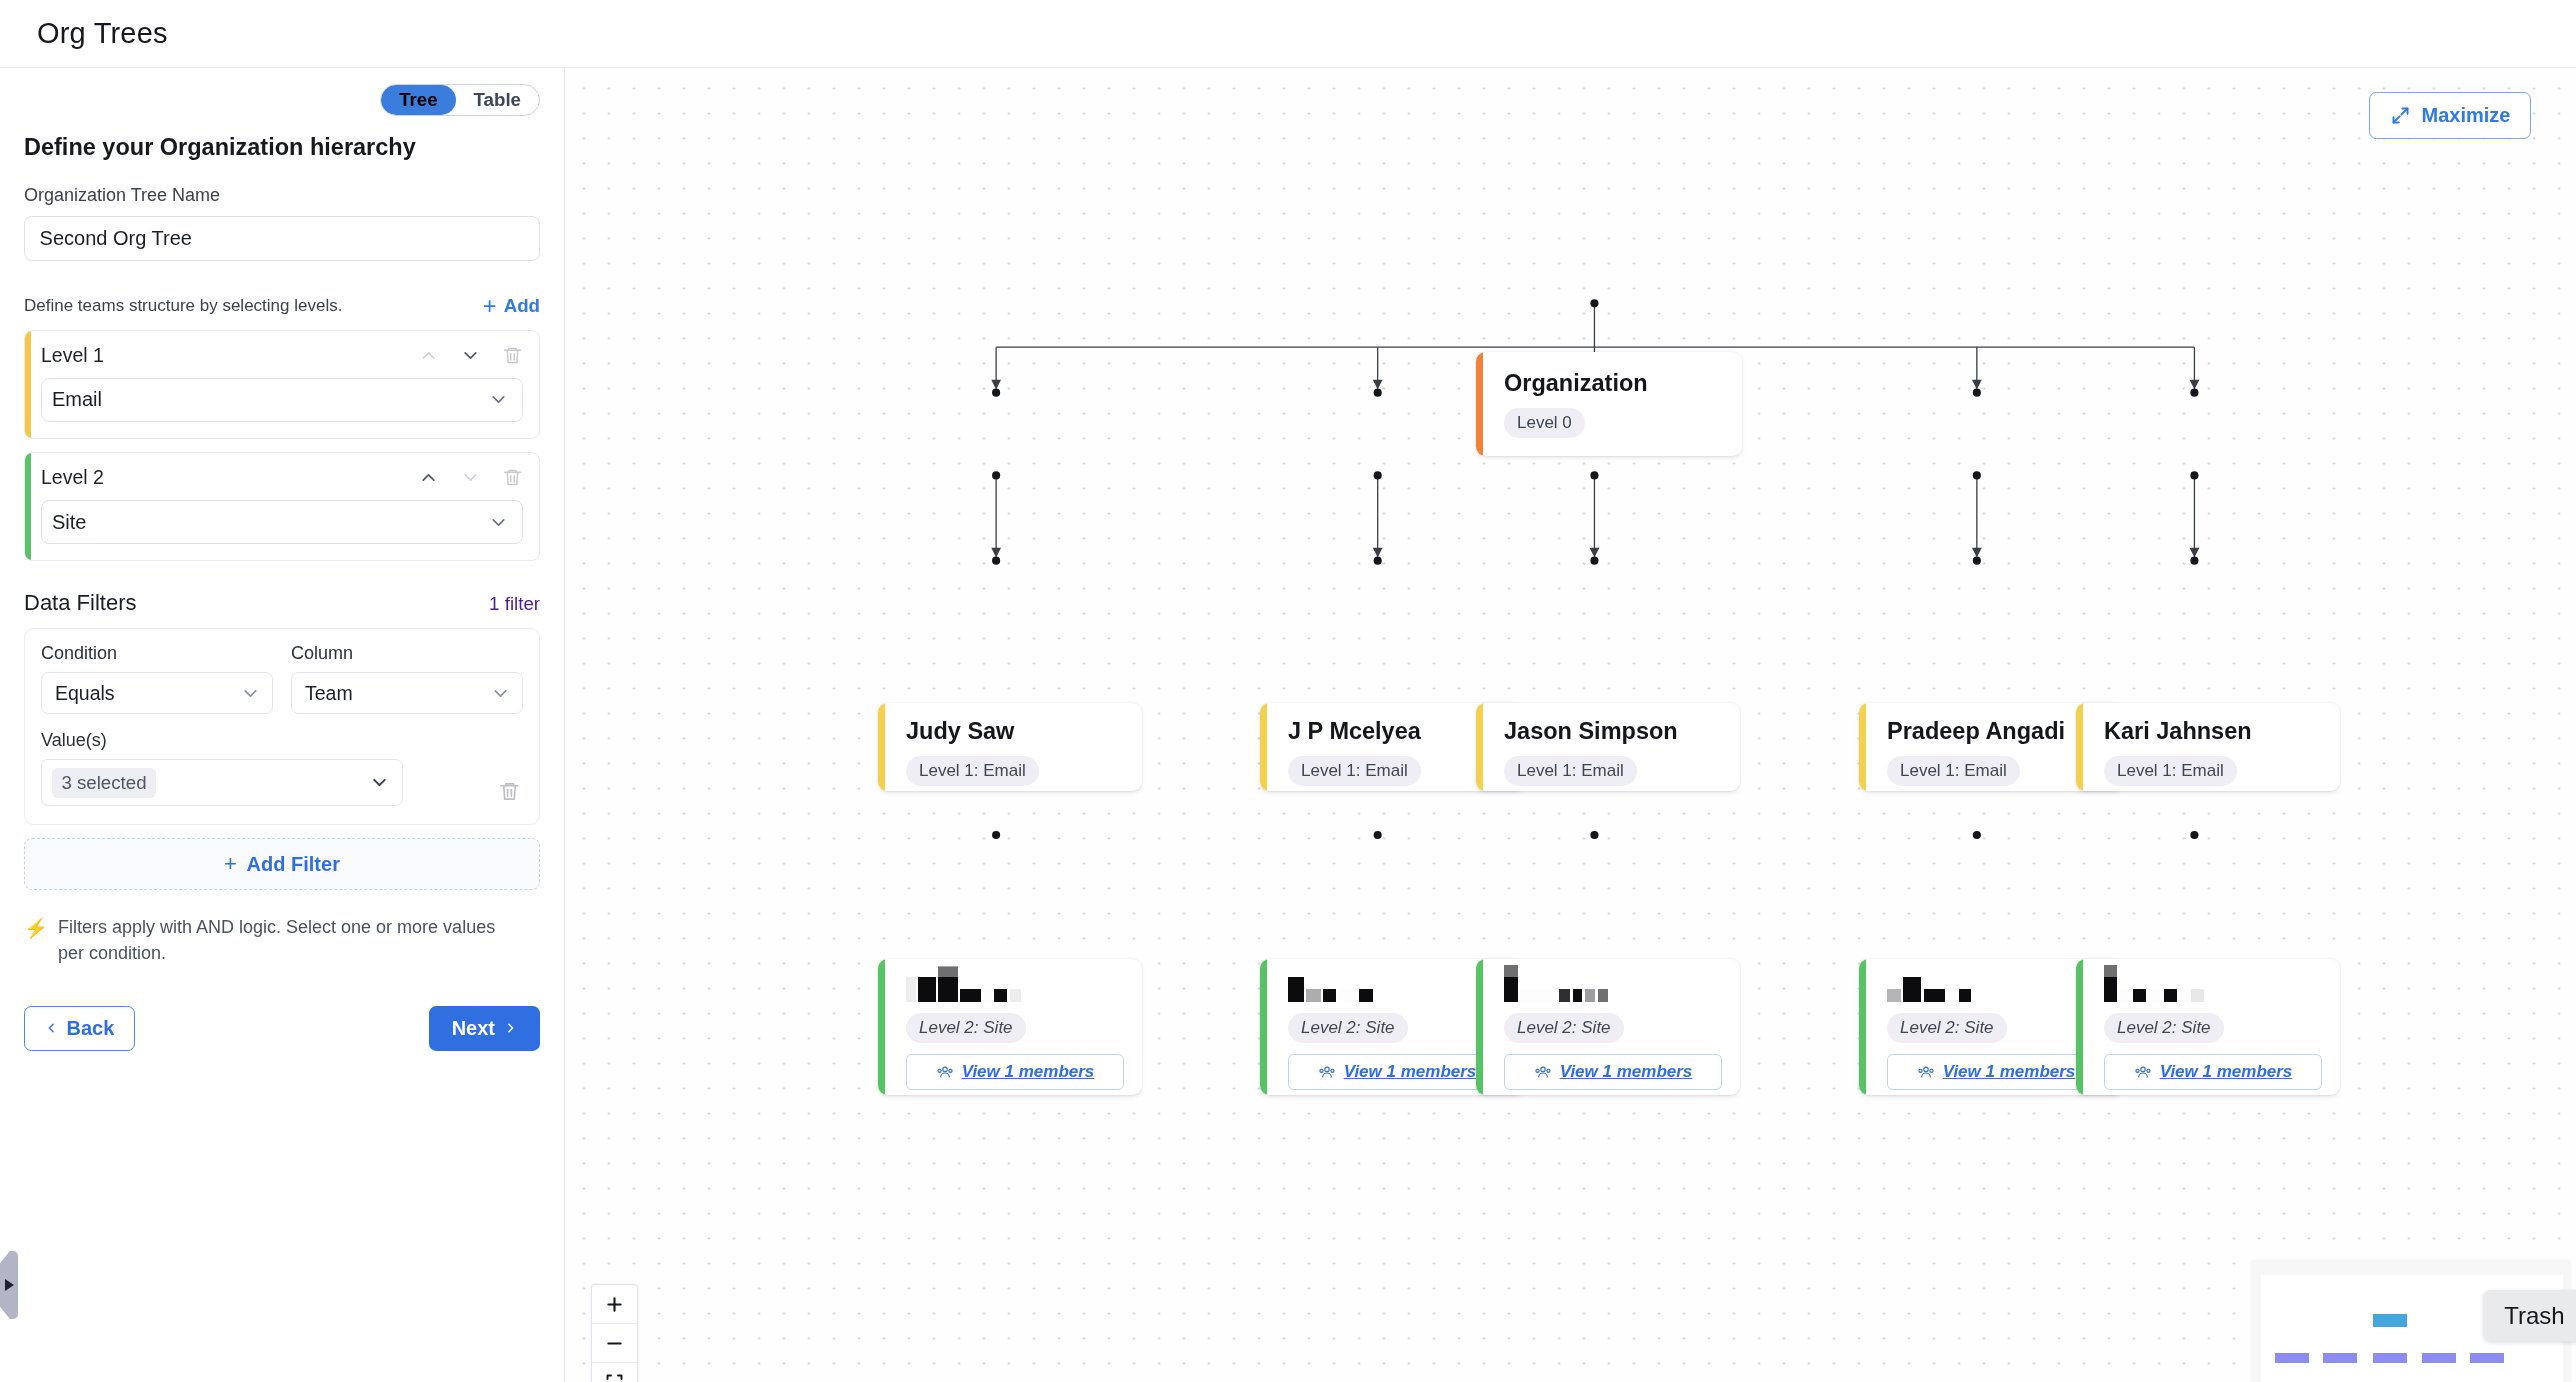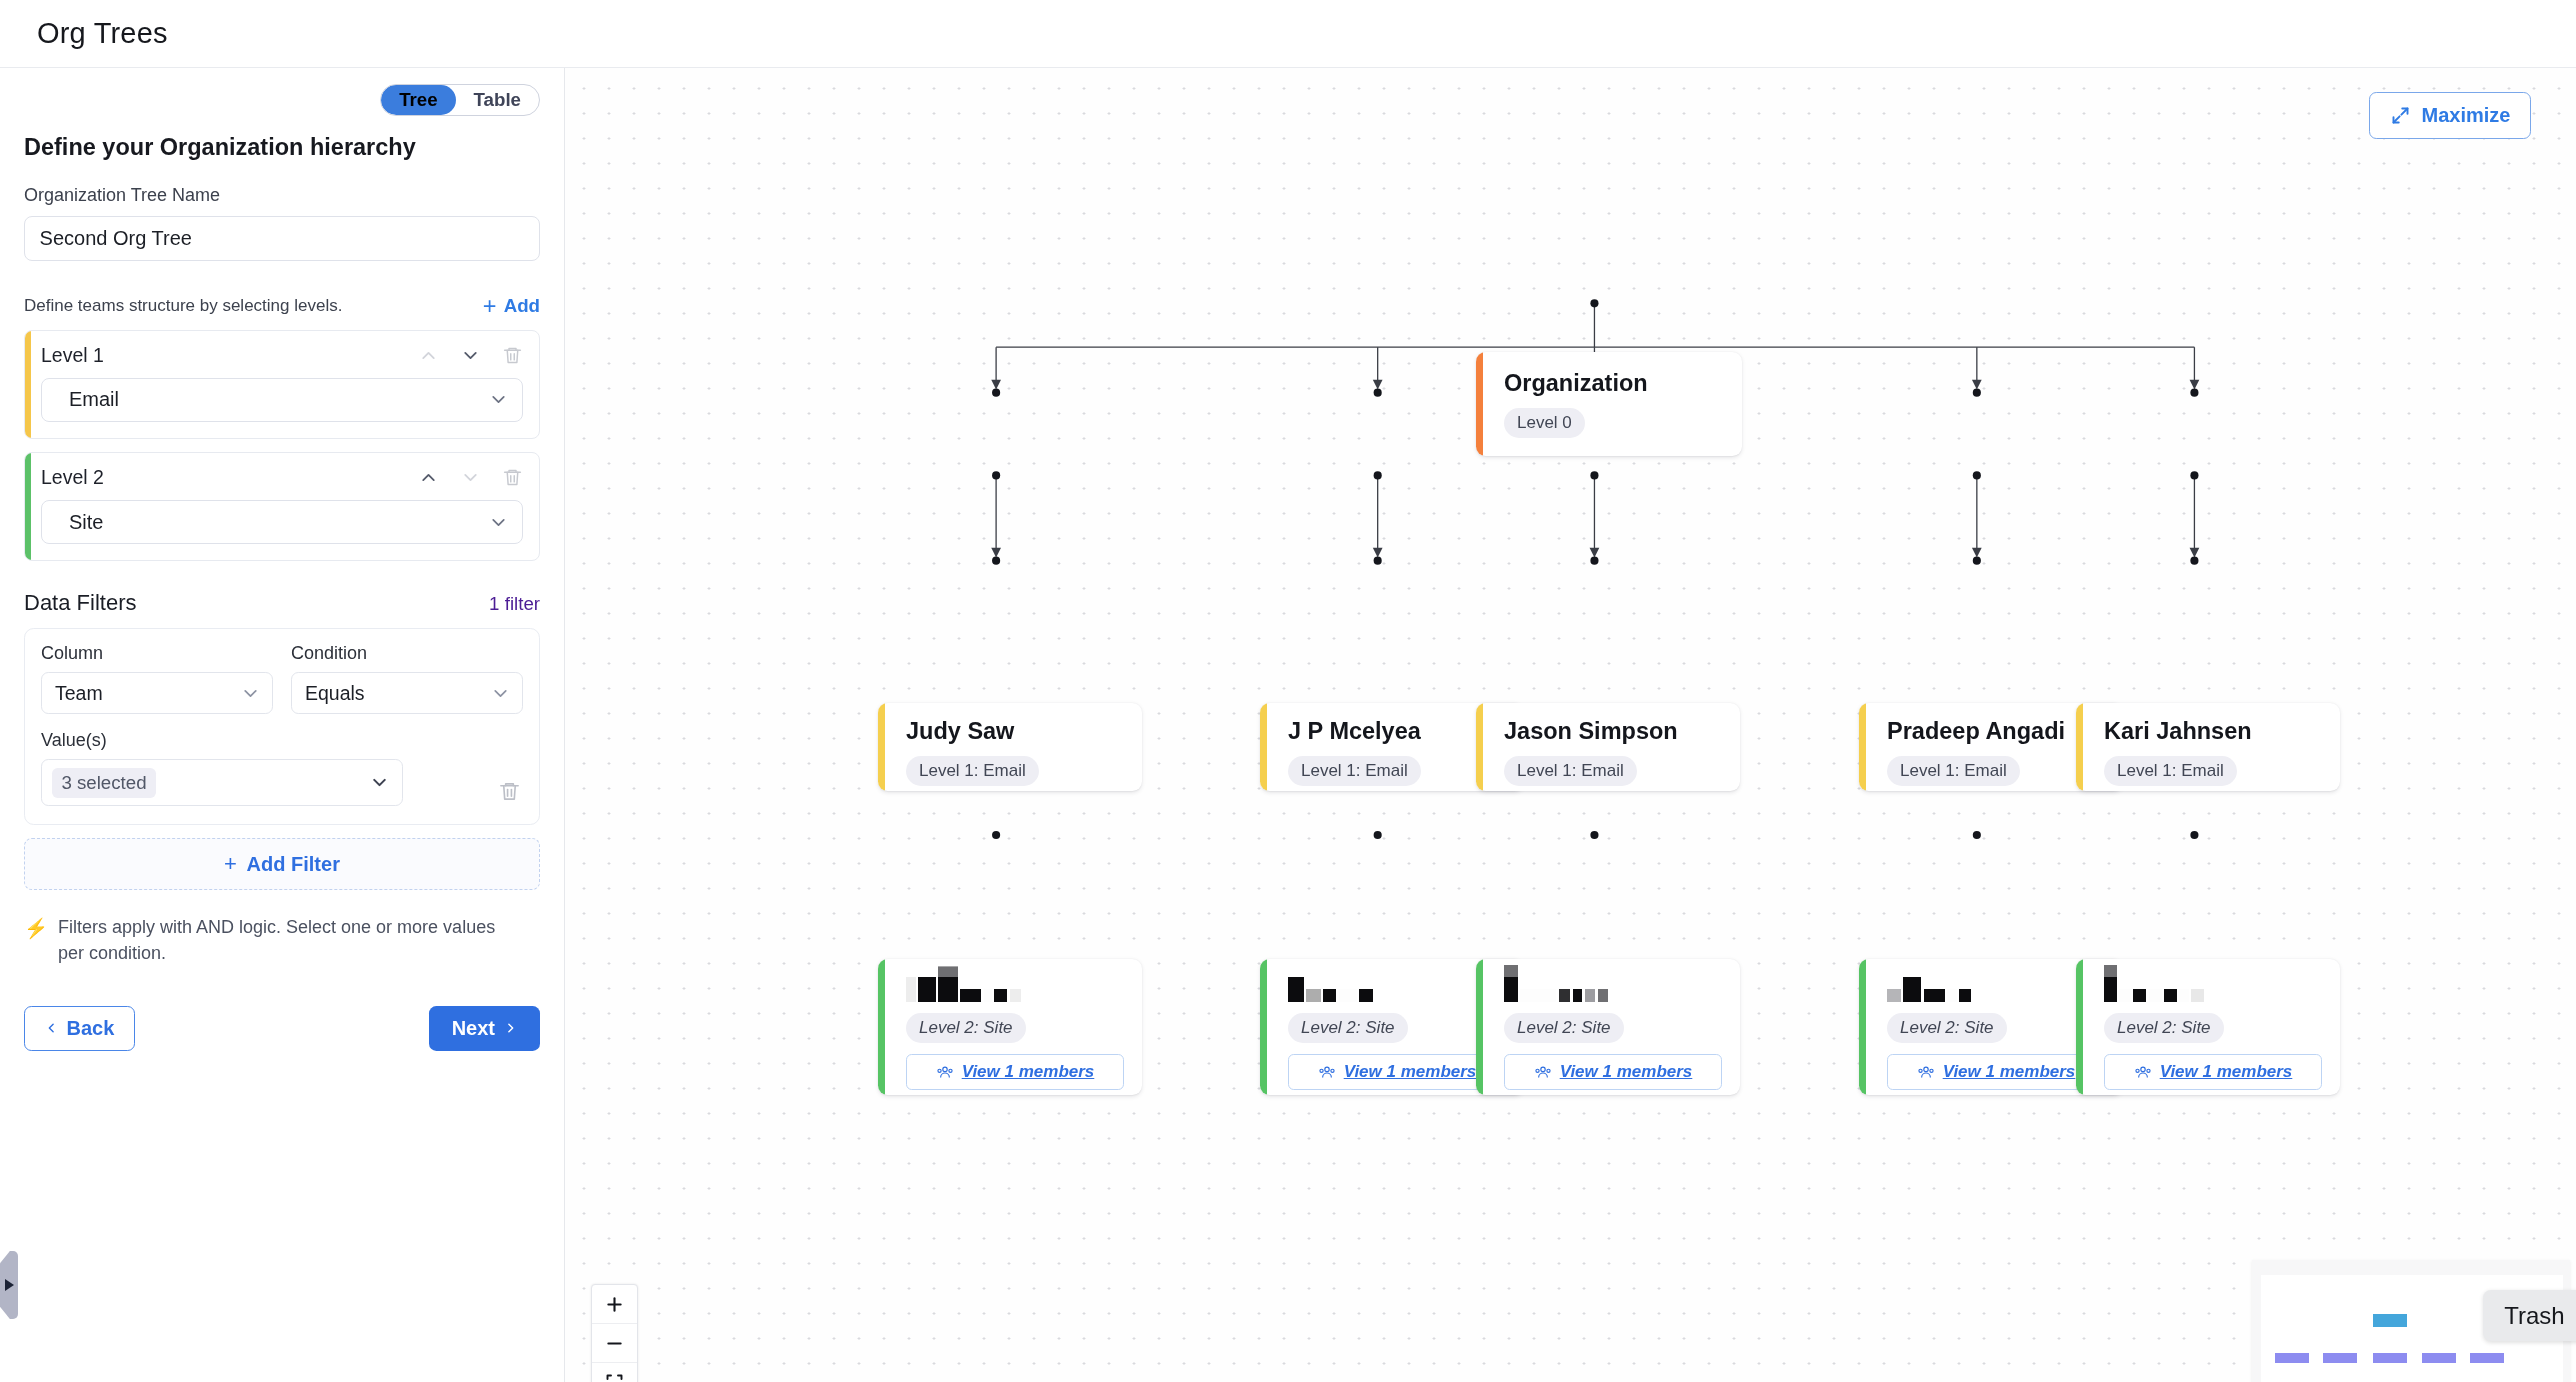--- a/index.html
+++ b/index.html
@@ -85,21 +85,21 @@
     display: flex; align-items: center; justify-content: space-between;
     margin-bottom: 11.4px;
   }
   .level-card .lc-name { font-size: 19.5px; color: #1e212a; }
   .lc-actions { display: flex; align-items: center; gap: 21px; }
   .ic { width: 21px; height: 21px; display: block; cursor: pointer; }
   .ic.dim { opacity: .38; }
   .select-box {
     width: 100%; height: 44px; border: 0.8px solid #dfe2ea; border-radius: 8px;
     display: flex; align-items: center; justify-content: space-between;
-    padding: 0 13px 0 27px; font-size: 20px; color: #1c1f26; background: #fff;
+    padding: 0 13px 0 10px; font-size: 20px; color: #1c1f26; background: #fff;
     cursor: pointer;
   }
 
   
   .df-head {
     display: flex; align-items: baseline; justify-content: space-between;
     margin-top: 29px; margin-bottom: 11.4px;
   }
   .df-head .t { font-size: 22px; color: #1a1d25; }
   .df-head .c { font-size: 18.7px; color: #4c1d95; }
@@ -346,32 +346,32 @@
 
     
     <div class="df-head">
       <div class="t">Data Filters</div>
       <div class="c">1 filter</div>
     </div>
 
     <div class="filter-card">
       <div class="filter-grid">
         <div class="fg-col">
+          <div class="mini-label">Condition</div>
+          <div class="mini-select">
+            <span>Equals</span>
+            <svg class="ic" viewBox="0 0 24 24" fill="none" stroke="#8d93a3" stroke-width="2" stroke-linecap="round" stroke-linejoin="round">
+                <polyline points="6 9 12 15 18 9"></polyline>
+              </svg>
+          </div>
+        </div>
+        <div class="fg-col">
           <div class="mini-label">Column</div>
           <div class="mini-select">
             <span>Team</span>
-            <svg class="ic" viewBox="0 0 24 24" fill="none" stroke="#8d93a3" stroke-width="2" stroke-linecap="round" stroke-linejoin="round">
-                <polyline points="6 9 12 15 18 9"></polyline>
-              </svg>
-          </div>
-        </div>
-        <div class="fg-col">
-          <div class="mini-label">Condition</div>
-          <div class="mini-select">
-            <span>Equals</span>
             <svg class="ic" viewBox="0 0 24 24" fill="none" stroke="#8d93a3" stroke-width="2" stroke-linecap="round" stroke-linejoin="round">
                 <polyline points="6 9 12 15 18 9"></polyline>
               </svg>
           </div>
         </div>
       </div>
 
       <div class="values-wrap">
         <div class="mini-label">Value(s)</div>
         <div class="values-box">

